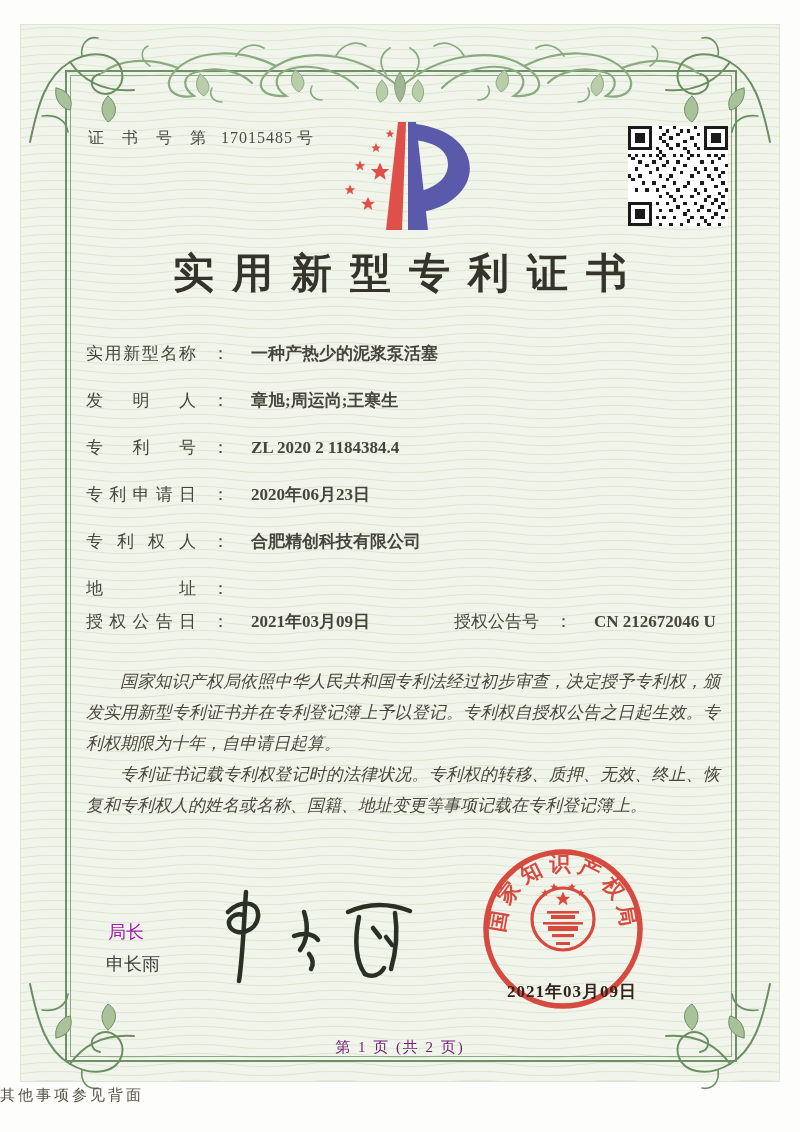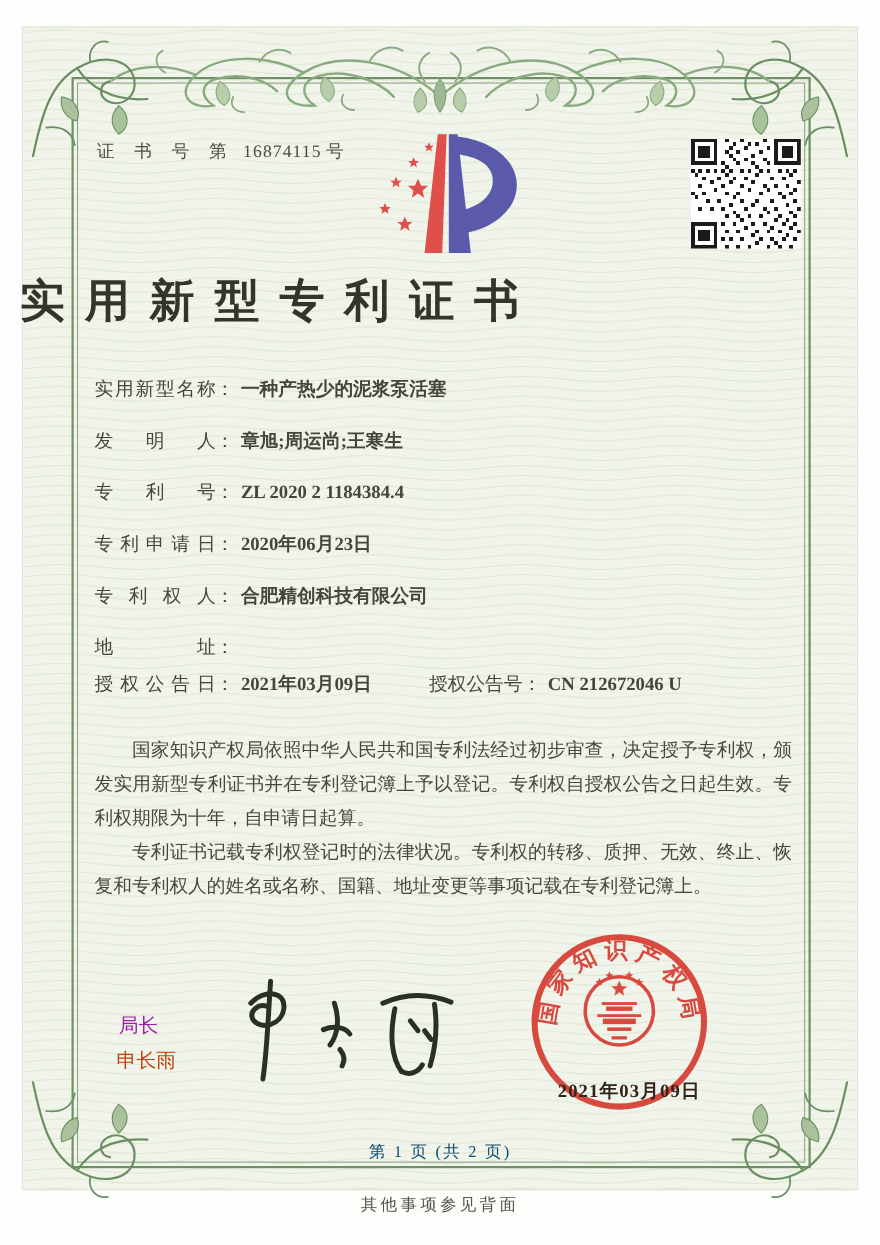--- a/index.html
+++ b/index.html
@@ -25,56 +25,56 @@
   }
   .deco { position:absolute; pointer-events:none; }
   .cert-no {
     position:absolute; left:88px; top:128px; font-size:16px; color:#4c4c42;
   }
   .cert-no .lbl { letter-spacing:7px; }
   .cert-no .num { letter-spacing:1px; padding-left:4px; }
   .logo { position:absolute; left:336px; top:112px; width:140px; height:126px; }
   .qr { position:absolute; left:628px; top:126px; width:100px; height:100px; }
   .title {
-    position:absolute; left:0; top:246px; width:100%; 
+    position:absolute; left:0; top:246px; width:100%; text-align:center;
     font-size:41px; font-weight:bold; color:#34342b;
     letter-spacing:18px; text-indent:18px;
   }
   .fields { position:absolute; left:86px; top:340px; width:640px; font-size:17px; line-height:27px; }
-  .frow { display:flex; align-items:center; margin-bottom:20px; white-space:nowrap; }
+  .frow { display:flex; align-items:center; margin-bottom:20px; white-space:nowrap;gap:16px; }
   .frow.addr { margin-bottom:6px; }
   .flabel {
     display:inline-block; width:110px; text-align:justify; text-align-last:justify;
     -moz-text-align-last:justify; flex:none;
   }
   .fcolon { flex:none; }
   .fvalue { padding-left:6px;font-weight:bold; }
   .frow.addr .fvalue { white-space:normal; width:462px; }
   .grant-gap { display:inline-block; width:52px; flex:none; }
   .paras {
     position:absolute; left:86px; top:666px; width:634px;
-    font-size:17px; line-height:31px; text-align:justify; color:#4a463a;
+    font-size:17px; line-height:31px; text-align:justify; color:#4a463a;font-style:italic;
   }
   .paras p { text-indent:2em; }
   .sig-title { position:absolute; left:108px; top:920px; font-size:18px; color:#a21caf;
     font-family:"Liberation Sans","DejaVu Sans",sans-serif; }
-  .sig-name  { position:absolute; left:106px; top:952px; font-size:18px; color:#c2410c;
+  .sig-name  { position:absolute; left:106px; top:952px; font-size:18px; color:#404040;
     font-family:"Liberation Sans","DejaVu Sans",sans-serif; }
   .sig-hand { position:absolute; left:212px; top:884px; width:214px; height:104px; }
   .seal { position:absolute; left:477px; top:843px; width:172px; height:172px; }
   .seal-date {
     position:absolute; left:482px; top:980px; width:180px; text-align:center;
     font-size:17px; font-weight:bold; color:#33231d; letter-spacing:1px;
   }
   .footer-page {
     position:absolute; left:0; top:1038px; width:100%; text-align:center;
-    font-size:15px; color:#0c4a6e; letter-spacing:2px;
+    font-size:15px; color:#701a75; letter-spacing:2px;
   }
   .back-note {
-    position:absolute; left:0; top:1086px; width:100%; text-align:center;
+    position:absolute; left:0; top:1086px; width:100%; text-align:left;
     font-size:15px; color:#565246; letter-spacing:3px;
   }
 </style>
 </head>
 <body>
 
 <div class="page">
 
   <div class="texture">
     <svg aria-hidden="true">
@@ -125,21 +125,21 @@
       </g>
     </defs>
     <use href="#cornerF" transform="translate(22,30)"></use>
     <use href="#cornerF" transform="translate(778,30) scale(-1,1)"></use>
     <use href="#cornerF" transform="translate(22,1096) scale(1,-1)"></use>
     <use href="#cornerF" transform="translate(778,1096) scale(-1,-1)"></use>
   </svg>
 
   <div class="cert-no">
     <span class="lbl">证 书 号 第</span>
-    <span class="num">16874115</span>
+    <span class="num">17015485</span>
     <span class="lbl">号</span>
   </div>
 
   <svg class="logo" viewBox="0 0 140 126">
     <defs>
       <path id="lstar" d="M0,-6 L1.8,-1.9 L5.7,-1.9 L2.6,0.9 L3.5,4.9 L0,2.4 L-3.5,4.9 L-2.6,0.9 L-5.7,-1.9 L-1.8,-1.9 Z" fill="#e0504a"></path>
     </defs>
     <polygon points="62,10 70,10 66,118 50,118" fill="#e0504a"></polygon>
     <polygon points="72,10 80,10 92,118 72,118" fill="#5b59a9"></polygon>
     <path d="M80,12 C126,18 142,48 130,72 C121,89 102,98 84,100 L80,80 C100,76 112,66 112,52 C112,38 98,30 78,28 Z" fill="#5b59a9"></path>

